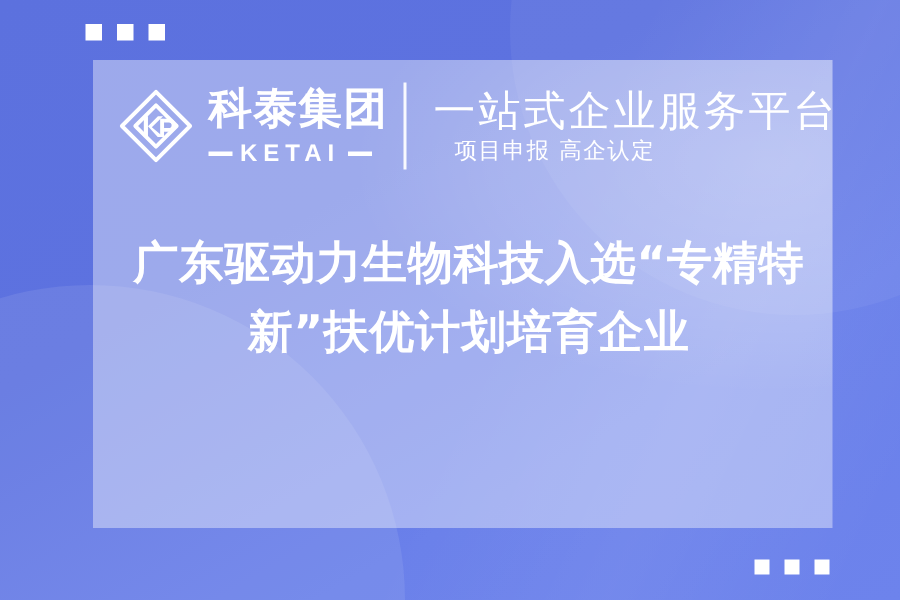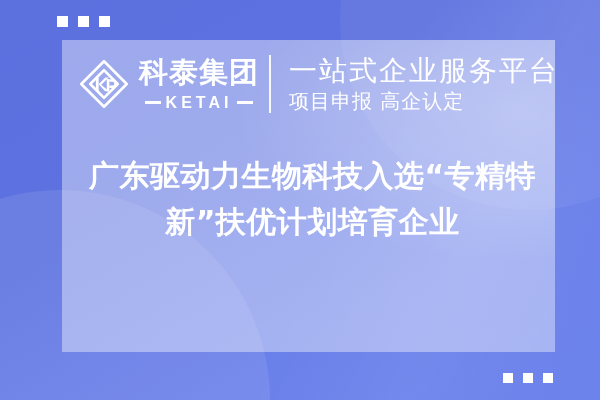--- a/index.html
+++ b/index.html
@@ -107,21 +107,20 @@
     width: 222px;
   }
   .logo-mark {
     width: 52px;
     height: 52px;
     flex: 0 0 auto;
   }
   .logo-words {
     display: flex;
     flex-direction: column;
-    align-items: center;
     line-height: 1;
   }
   .logo-cn {
     font-size: 29px;
     font-weight: 700;
     color: #ffffff;
     letter-spacing: 1px;
     font-family: "DejaVu Sans", "Liberation Sans", sans-serif;
     white-space: nowrap;
   }
@@ -161,26 +160,27 @@
   }
   .tagline-main {
     font-size: 28px;
     color: #ffffff;
     letter-spacing: 2px;
     line-height: 1.05;
     white-space: nowrap;
     font-family: "DejaVu Sans", "Liberation Sans", sans-serif;
   }
   .tagline-sub {
-    font-size: 20px;
+    font-size: 15px;
     color: #ffffff;
     letter-spacing: 1px;
     line-height: 1.05;
     white-space: nowrap;
     font-family: "DejaVu Sans", "Liberation Sans", sans-serif;
+    margin-left: 14px;
   }
 
   
   .headline {
     position: absolute;
     left: 16px;
     right: 8px;
     top: 113px;
     font-size: 30px;
     font-weight: 700;

